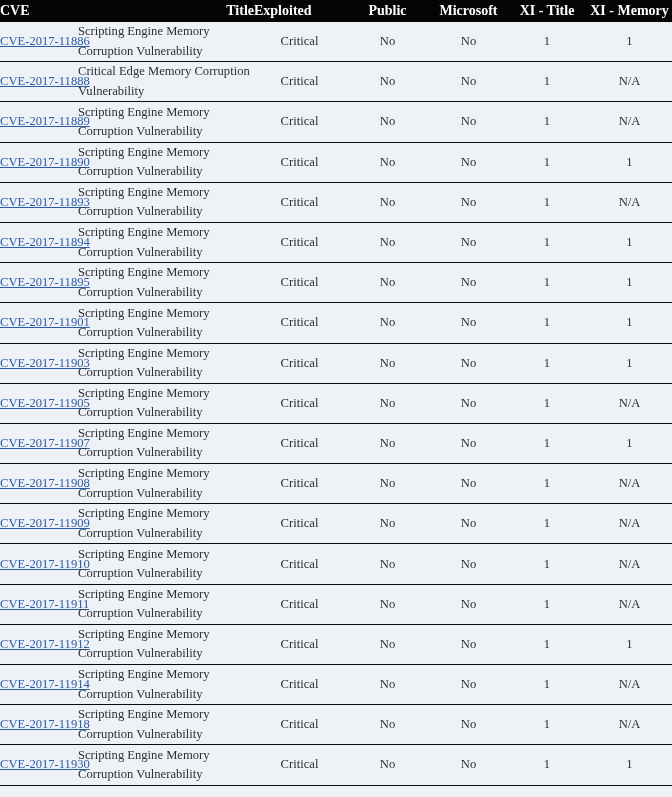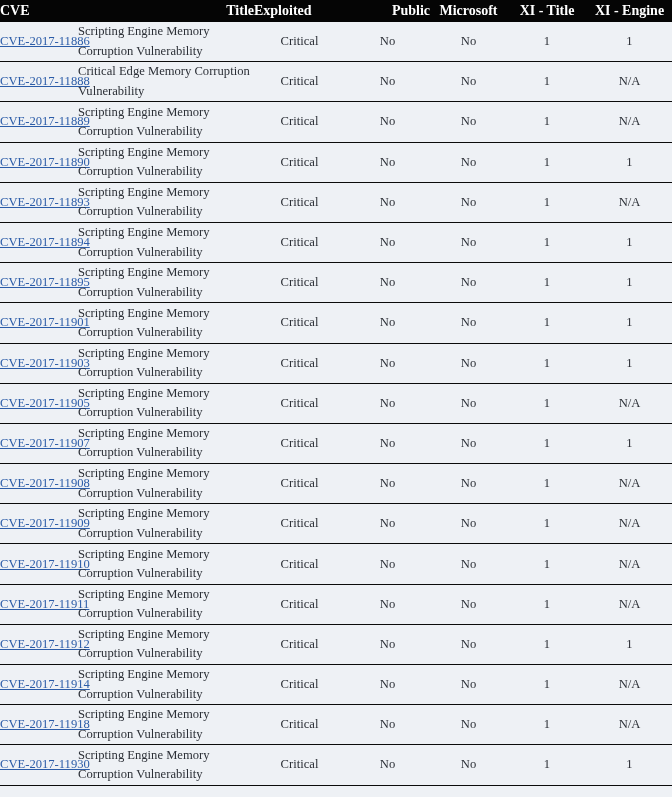--- a/index.html
+++ b/index.html
@@ -27,21 +27,21 @@
     font-size: 14px;
     height: 22px;
     line-height: 22px;
     padding: 0;
     vertical-align: middle;
     white-space: nowrap;
   }
   th.col-cve   { width: 78px;  text-align: left;  padding-left: 2px; }
   th.col-title { width: 176px; text-align: right;  padding-left: 4px; }
   th.col-sev   { width: 91px;  text-align: left;  padding-left: 5px; }
-  th.col-pub   { width: 85px;  text-align: right; }
+  th.col-pub   { width: 85px;  text-align: center; }
   th.col-exp   { width: 77px;  text-align: center; }
   th.col-xil   { width: 80px;  text-align: center; }
   th.col-xio   { width: 85px;  text-align: center; }
 
   table.cve-table tbody tr {
     border-bottom: 1.6px solid #0b0b0b;
   }
   table.cve-table tbody td {
     height: 39.2px;
     padding: 0;
@@ -79,21 +79,21 @@
 
 <table class="cve-table">
   <thead>
     <tr>
       <th class="col-cve">CVE</th>
       <th class="col-title">Title</th>
       <th class="col-sev">Exploited</th>
       <th class="col-pub">Public</th>
       <th class="col-exp">Microsoft</th>
       <th class="col-xil">XI - Title</th>
-      <th class="col-xio">XI - Engine</th>
+      <th class="col-xio">XI - Memory</th>
     </tr>
   </thead>
   <tbody id="table-body">
       <tr>
         <td class="cell-cve"><a href="#">CVE-2017-11886</a></td>
         <td class="cell-title">Scripting Engine Memory Corruption Vulnerability</td>
         <td class="cell-sev">Critical</td>
         <td class="cell-center">No</td>
         <td class="cell-center">No</td>
         <td class="cell-center">1</td>

